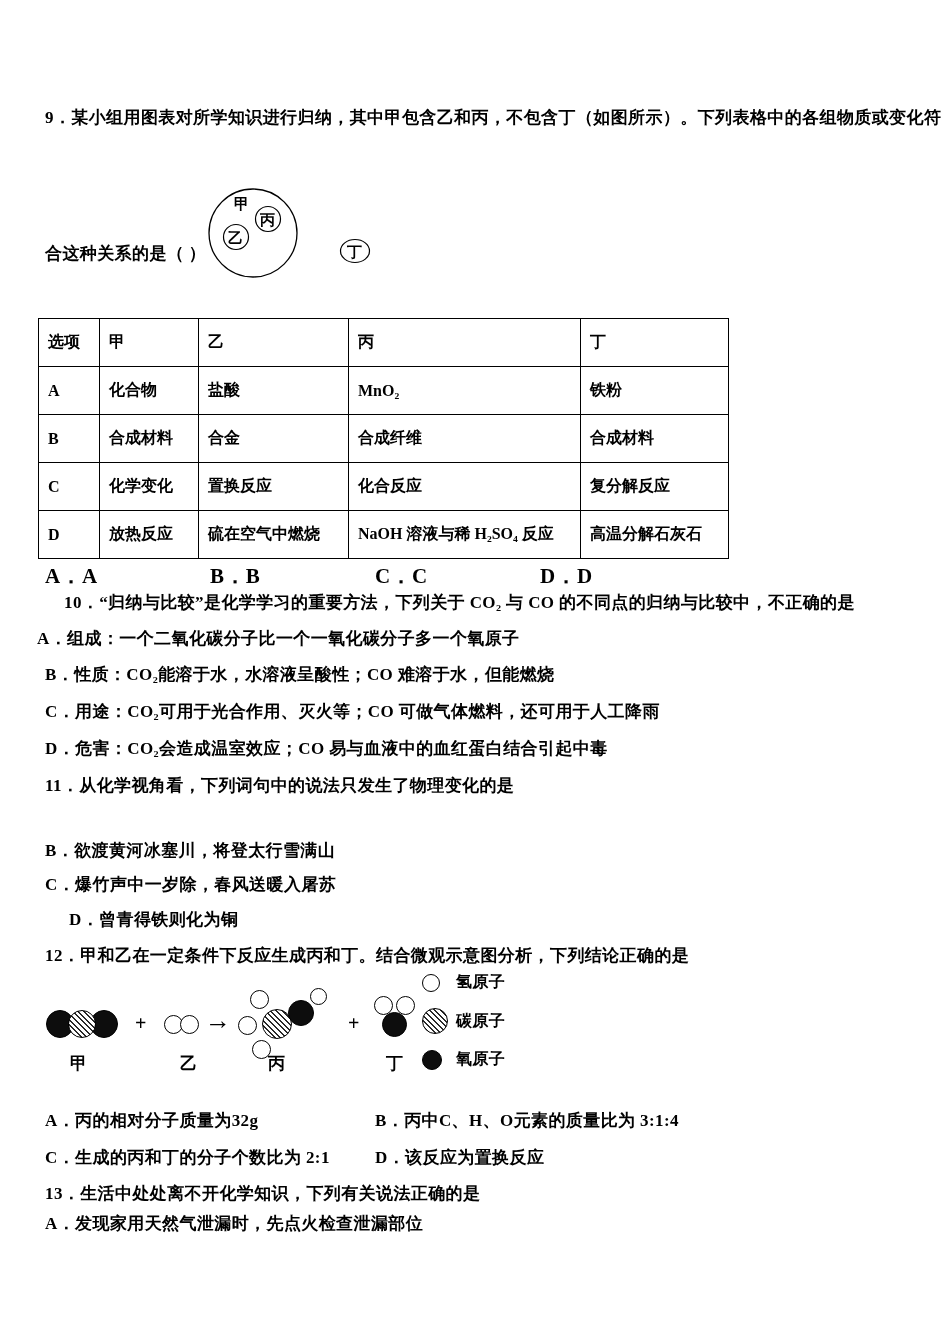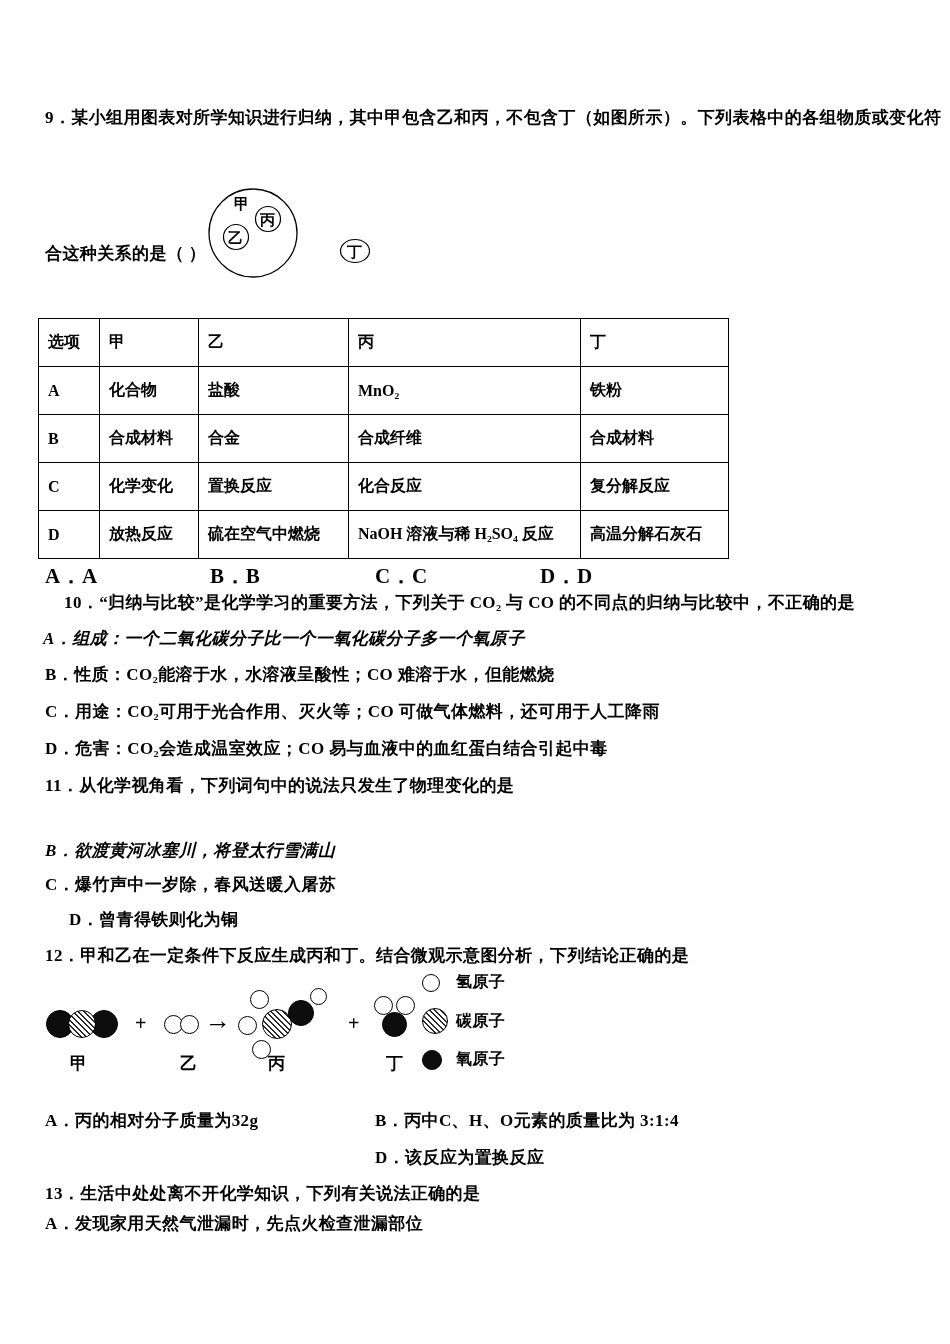--- a/index.html
+++ b/index.html
@@ -107,27 +107,27 @@
     </tr>
   </tbody>
     </table>
 
   <span class="ans" style="left:45px;  top:562px;">A．A</span>
   <span class="ans" style="left:210px; top:562px;">B．B</span>
   <span class="ans" style="left:375px; top:562px;">C．C</span>
   <span class="ans" style="left:540px; top:562px;">D．D</span>
 
   <div class="line" style="left:45px; top:592px;margin-left:19px;">10．“归纳与比较”是化学学习的重要方法，下列关于 CO₂ 与 CO 的不同点的归纳与比较中，不正确的是</div>
-  <div class="line" style="left:43px; top:628px;font-style:italic;">A．组成：一个二氧化碳分子比一个一氧化碳分子多一个氧原子</div>
+  <div class="line" style="left:37px; top:628px;">A．组成：一个二氧化碳分子比一个一氧化碳分子多一个氧原子</div>
   <div class="line" style="left:45px; top:664px;">B．性质：CO₂能溶于水，水溶液呈酸性；CO 难溶于水，但能燃烧</div>
   <div class="line" style="left:45px; top:701px;">C．用途：CO₂可用于光合作用、灭火等；CO 可做气体燃料，还可用于人工降雨</div>
   <div class="line" style="left:45px; top:738px;">D．危害：CO₂会造成温室效应；CO 易与血液中的血红蛋白结合引起中毒</div>
 
   <div class="line" style="left:45px; top:775px;text-align:right;">11．从化学视角看，下列词句中的说法只发生了物理变化的是</div>
-  <div class="line" style="left:45px; top:840px;font-style:italic;">B．欲渡黄河冰塞川，将登太行雪满山</div>
+  <div class="line" style="left:45px; top:840px;">B．欲渡黄河冰塞川，将登太行雪满山</div>
   <div class="line" style="left:45px; top:874px;">C．爆竹声中一岁除，春风送暖入屠苏</div>
   <div class="line" style="left:45px; top:909px;margin-left:24px;">D．曾青得铁则化为铜</div>
 
   <div class="line" style="left:45px; top:945px;">12．甲和乙在一定条件下反应生成丙和丁。结合微观示意图分析，下列结论正确的是</div>
 
   <div class="micro">
 
     <span class="atom o" style="left:6px;  top:22px; width:28px; height:28px;"></span>
     <span class="atom o" style="left:50px; top:22px; width:28px; height:28px;"></span>
     <span class="atom c" style="left:28px; top:22px; width:28px; height:28px;"></span>
@@ -171,18 +171,19 @@
     <div class="legend-row">
       <span class="legend-icon-cell">
           <span class="atom-icon o"></span>
         </span>
       <span class="legend-label">氧原子</span>
     </div>
   </div>
 
   <div class="line" style="left:45px;  top:1110px;">A．丙的相对分子质量为32g</div>
   <div class="line" style="left:375px; top:1110px;">B．丙中C、H、O元素的质量比为 3:1:4</div>
+  <div class="line" style="left:45px;  top:1147px;">C．生成的丙和丁的分子个数比为 2:1</div>
   <div class="line" style="left:375px; top:1147px;">D．该反应为置换反应</div>
 
   <div class="line" style="left:45px; top:1183px;">13．生活中处处离不开化学知识，下列有关说法正确的是</div>
   <div class="line" style="left:45px; top:1213px;">A．发现家用天然气泄漏时，先点火检查泄漏部位</div>
 
 </div>
 
 </body></html>

